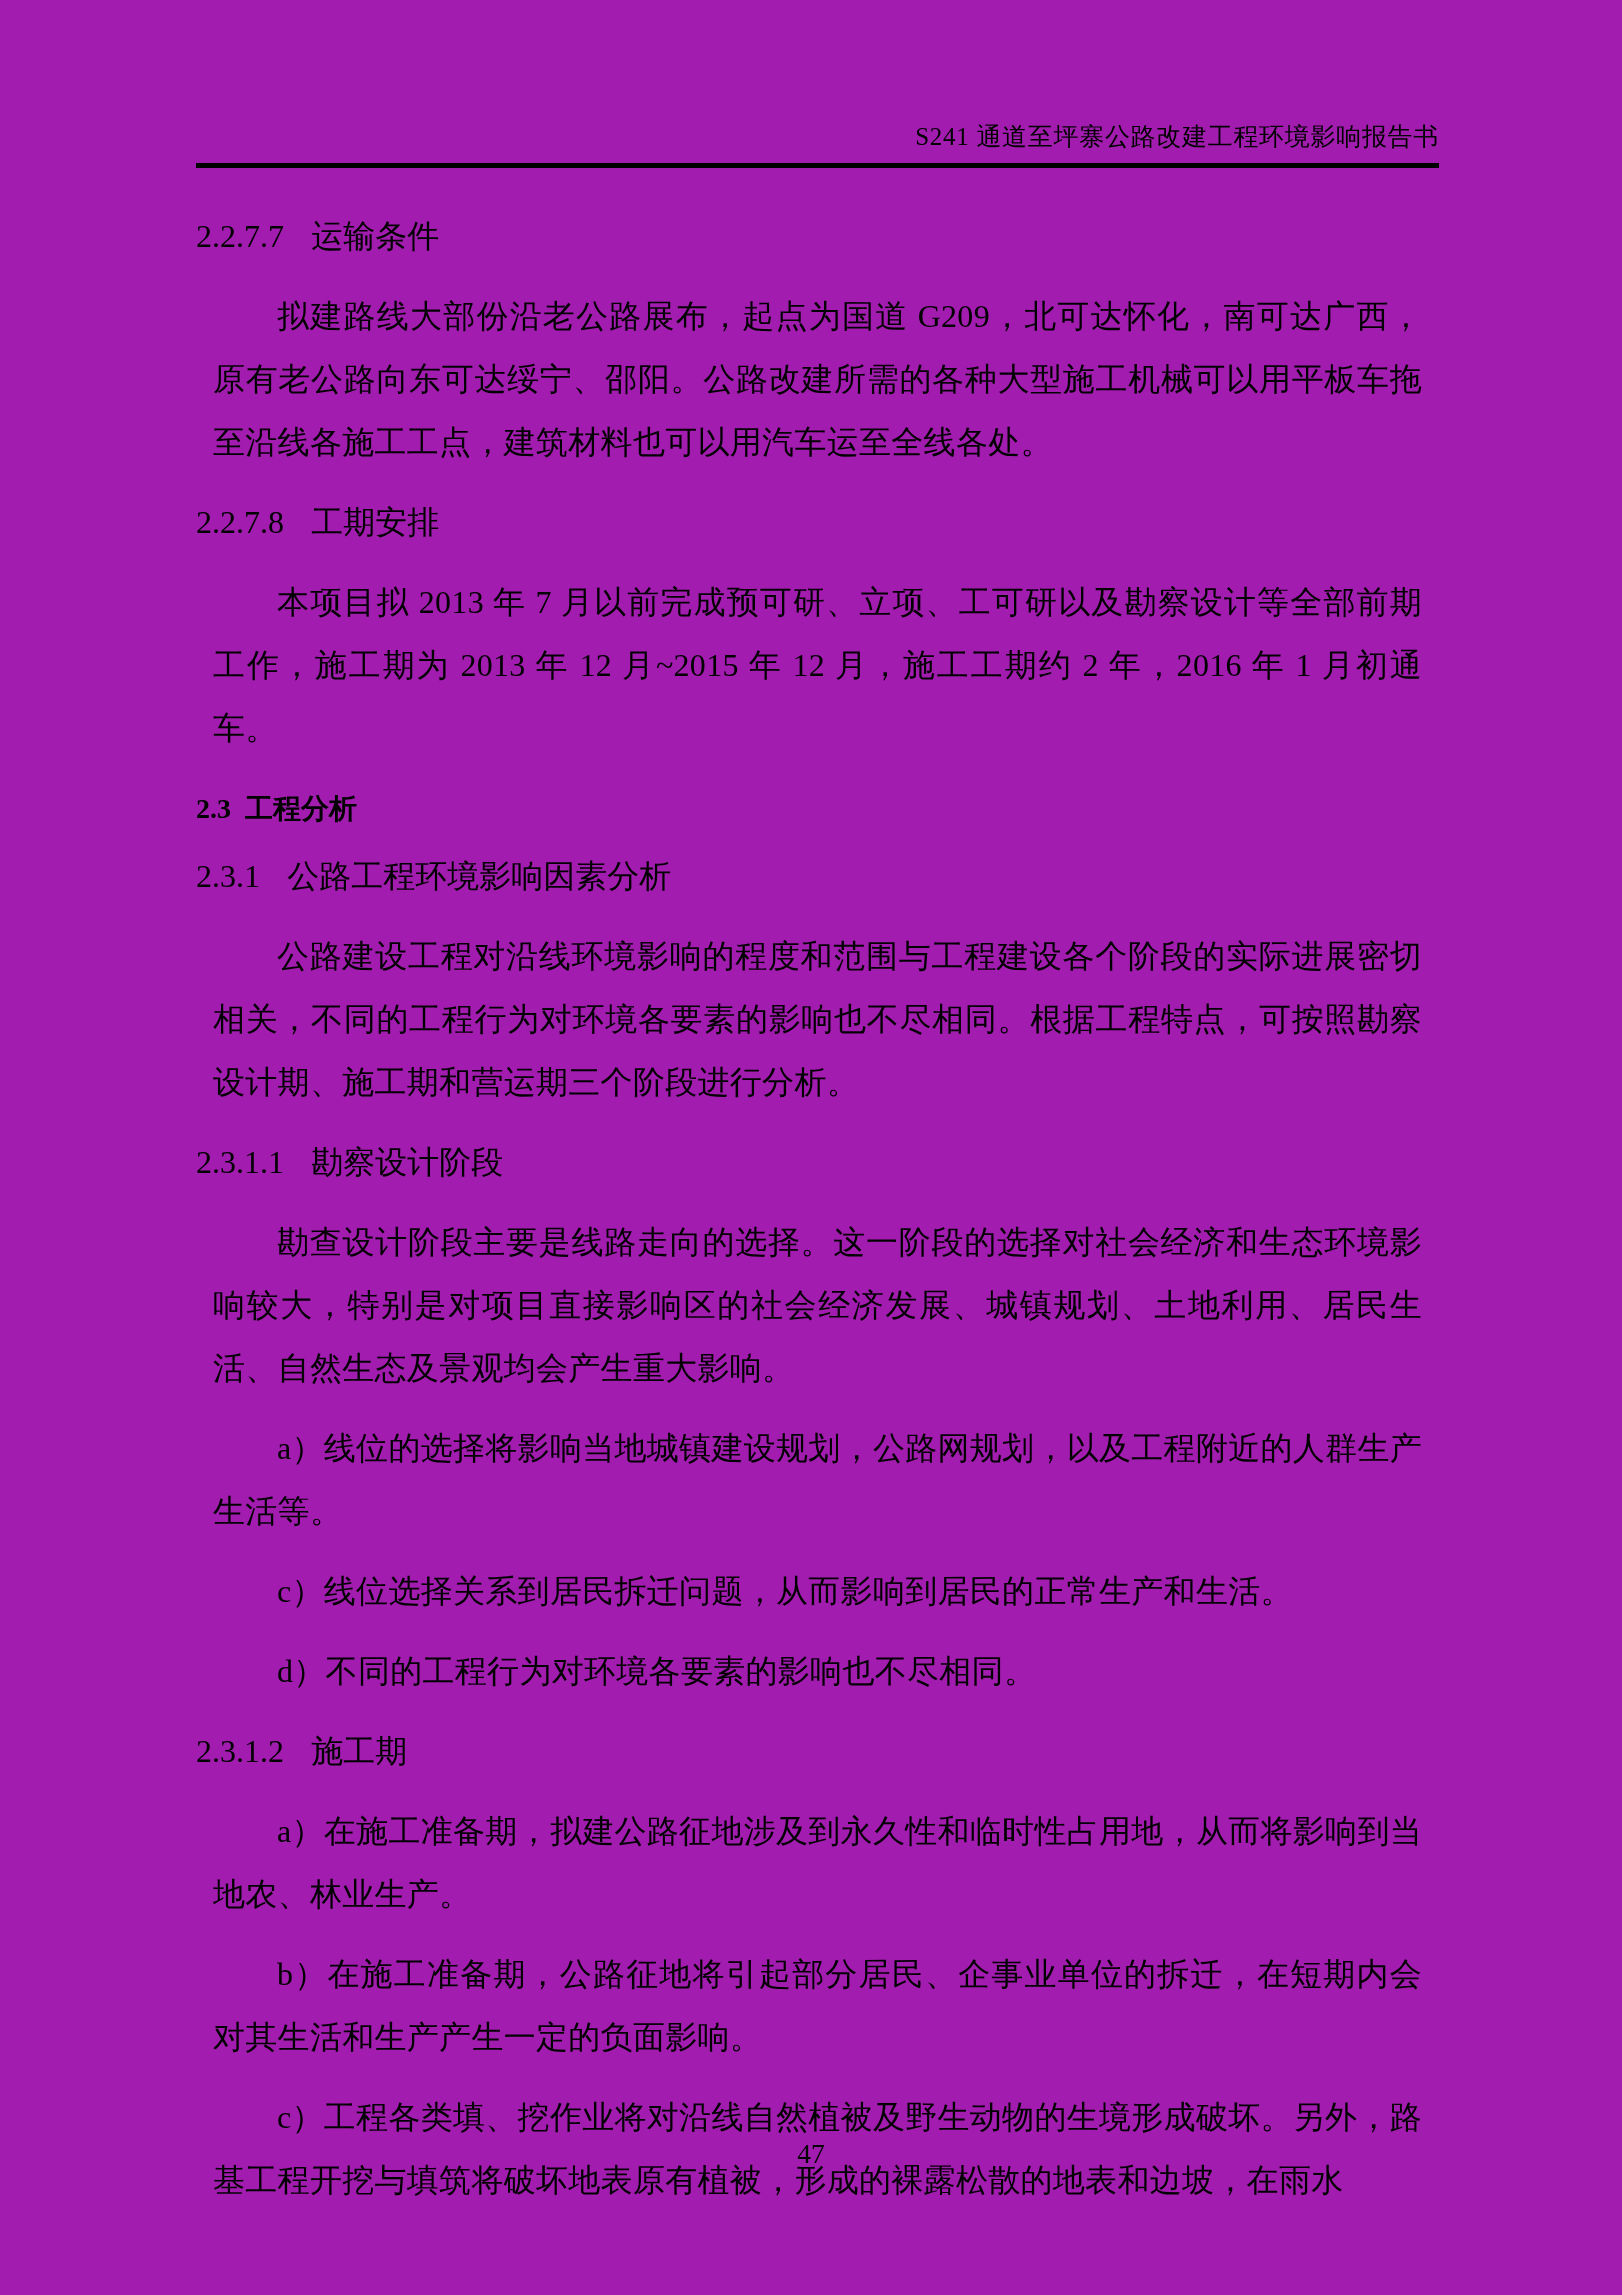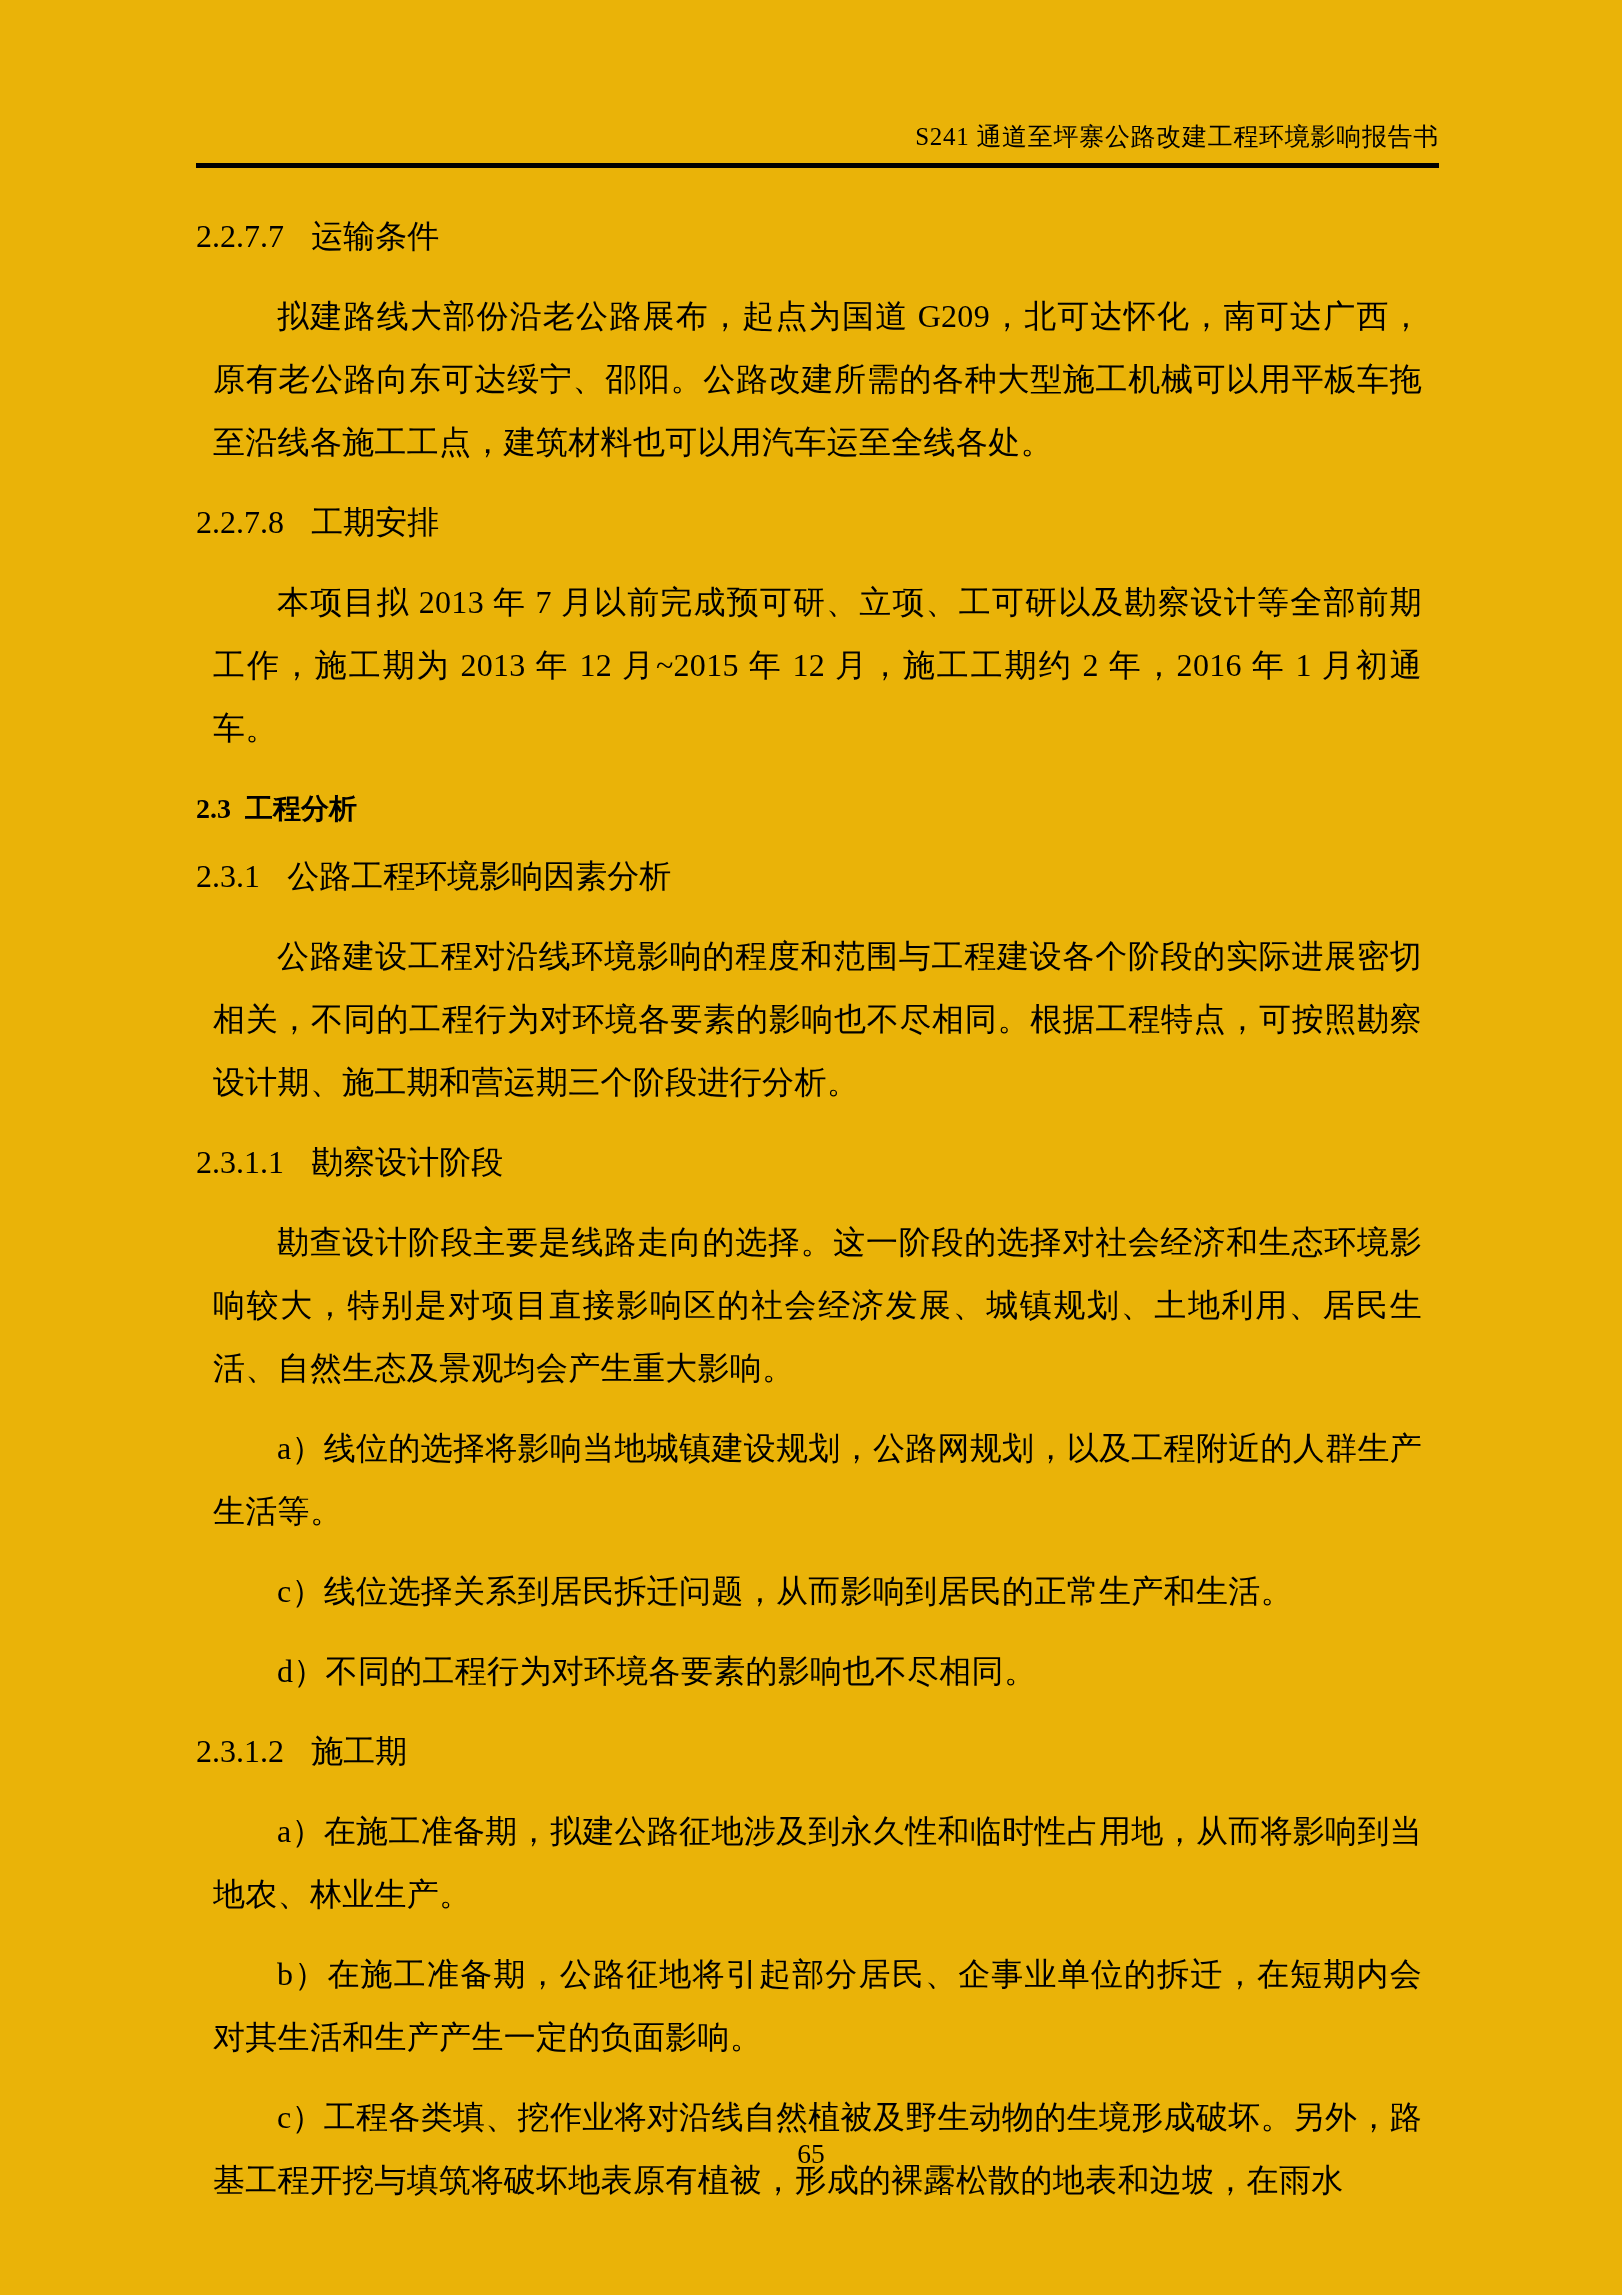--- a/index.html
+++ b/index.html
@@ -1,21 +1,21 @@
 <!DOCTYPE html>
 <html lang="zh" style="font-size:10.5px"><head>
 <meta charset="utf-8">
 <style>
   html, body { margin: 0; padding: 0; background: #e8e8e8; }
   .page {
     position: relative;
     width: 1622px;
     height: 2295px;
     margin: 0 auto;
-    background: #eab308;
+    background: #a21caf;
     color: #000000;
     font-family: "Liberation Serif", serif;
     box-sizing: border-box;
     padding: 0 183px 0 196px;
     overflow: hidden;
   }
   .header {
     padding-top: 122px;
     padding-bottom: 10.5px;
     text-align: right;
@@ -93,17 +93,17 @@
 
   <p class="h3"><span class="num">2.3.1.2</span><span>施工期</span></p>
 
   <p class="para">a）在施工准备期，拟建公路征地涉及到永久性和临时性占用地，从而将影响到当地农、林业生产。</p>
 
   <p class="para">b）在施工准备期，公路征地将引起部分居民、企事业单位的拆迁，在短期内会对其生活和生产产生一定的负面影响。</p>
 
   <p class="para">c）工程各类填、挖作业将对沿线自然植被及野生动物的生境形成破坏。另外，路基工程开挖与填筑将破坏地表原有植被，形成的裸露松散的地表和边坡，在雨水</p>
 
   <div class="footer">
-    <span>65</span>
+    <span>47</span>
   </div>
 
 </div>
 
 
 </body></html>

